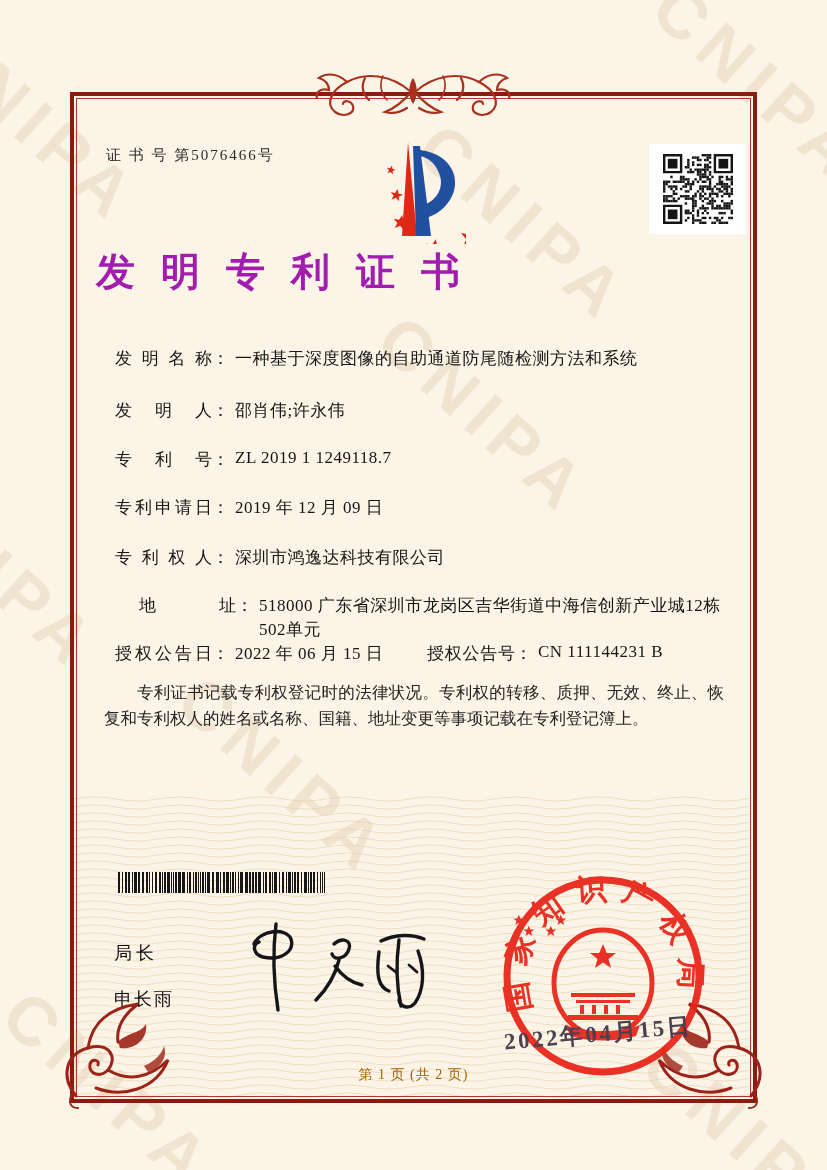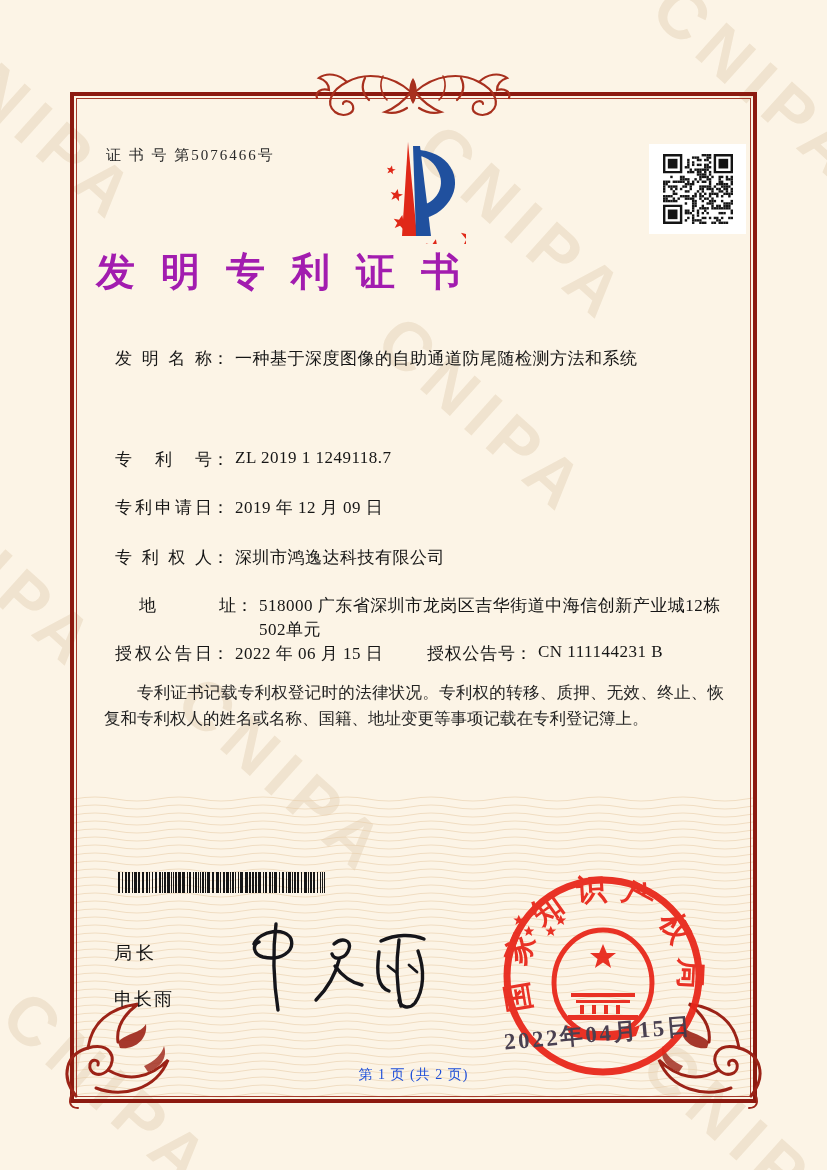--- a/index.html
+++ b/index.html
@@ -51,21 +51,21 @@
   .barcode{position:absolute;left:118px;top:872px;width:212px;height:21px;}
   .barcode i{position:absolute;top:0;bottom:0;background:#161616;}
 
   .signer-title{position:absolute;left:114px;top:941px;font-size:18px;letter-spacing:4px;color:#111;}
   .signer-name{position:absolute;left:114px;top:987px;font-size:18px;letter-spacing:2px;color:#111;}
   .signature{position:absolute;left:238px;top:914px;}
 
   .seal{position:absolute;left:494px;top:873px;opacity:0.94;}
 
   .page-indicator{position:absolute;left:70px;top:1066px;width:687px;text-align:center;
-                  font-size:14px;letter-spacing:1px;color:#1d4ed8;}
+                  font-size:14px;letter-spacing:1px;color:#a16207;}
   .note-box{position:absolute;left:413px;top:1109px;transform:translateX(-50%);
             background:#fffdf8;padding:5px 18px;font-size:16px;letter-spacing:3px;color:#1c1c1c;}
 </style>
 </head>
 <body>
 
 <div class="page">
 
   <div class="wm" style="left:-35px;top:8px">CNIPA</div>
   <div class="wm" style="left:690px;top:-32px">CNIPA</div>
@@ -429,20 +429,23 @@
       <polygon points="73,4 80,4 91,94 76,94"></polygon>
       <path d="M80,8 C114,12 124,42 107,62 C97,74 85,77 80,76 L80,64 C97,60 105,45 99,31 C95,21 88,15 79,14 Z"></path>
     </g>
   </svg>
 
   <div class="title">发明专利证书</div>
 
   <div class="field r1">
     <span class="flabel">发明名称</span><span class="fcolon">：</span><span class="fvalue">一种基于深度图像的自助通道防尾随检测方法和系统</span>
   </div>
+  <div class="field r2">
+    <span class="flabel">发明人</span><span class="fcolon">：</span><span class="fvalue">邵肖伟;许永伟</span>
+  </div>
   <div class="field r3">
     <span class="flabel">专利号</span><span class="fcolon">：</span><span class="fvalue">ZL 2019 1 1249118.7</span>
   </div>
   <div class="field r4">
     <span class="flabel">专利申请日</span><span class="fcolon">：</span><span class="fvalue">2019 年 12 月 09 日</span>
   </div>
   <div class="field r5">
     <span class="flabel">专利权人</span><span class="fcolon">：</span><span class="fvalue">深圳市鸿逸达科技有限公司</span>
   </div>
   <div class="field r6">

